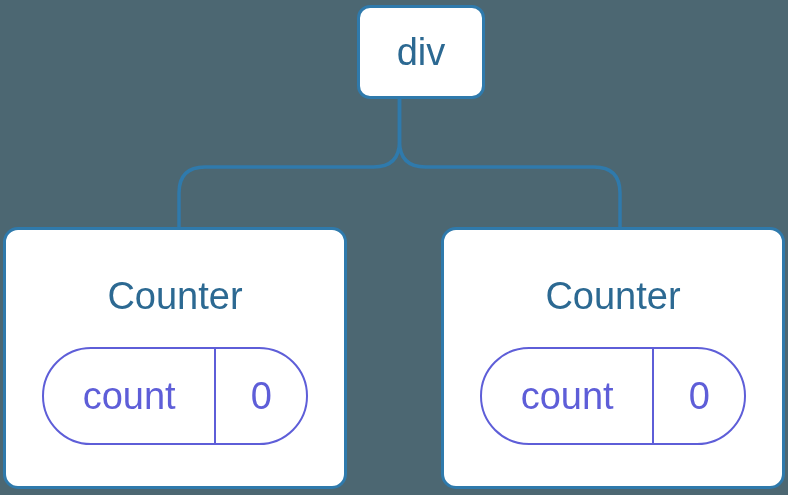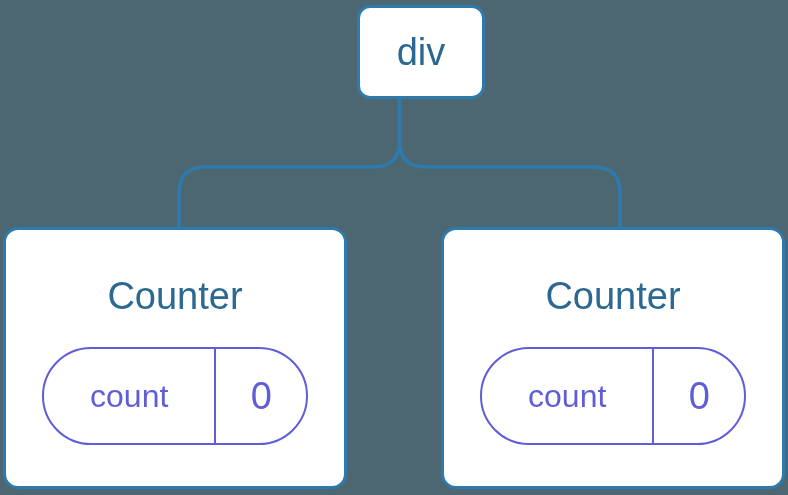--- a/index.html
+++ b/index.html
@@ -87,21 +87,21 @@
     overflow:hidden;
     background:var(--card-bg);
   }
   .pill-key{
     flex:0 0 65.8%;
     border-right:2px solid var(--accent);
     display:flex;
     align-items:center;
     justify-content:center;
     color:var(--accent);
-    font-size:32px;
+    font-size:38px;
     font-weight:400;
   }
   .pill-value{
     flex:1;
     display:flex;
     align-items:center;
     justify-content:center;
     color:var(--accent);
     font-size:38px;
     font-weight:400;

